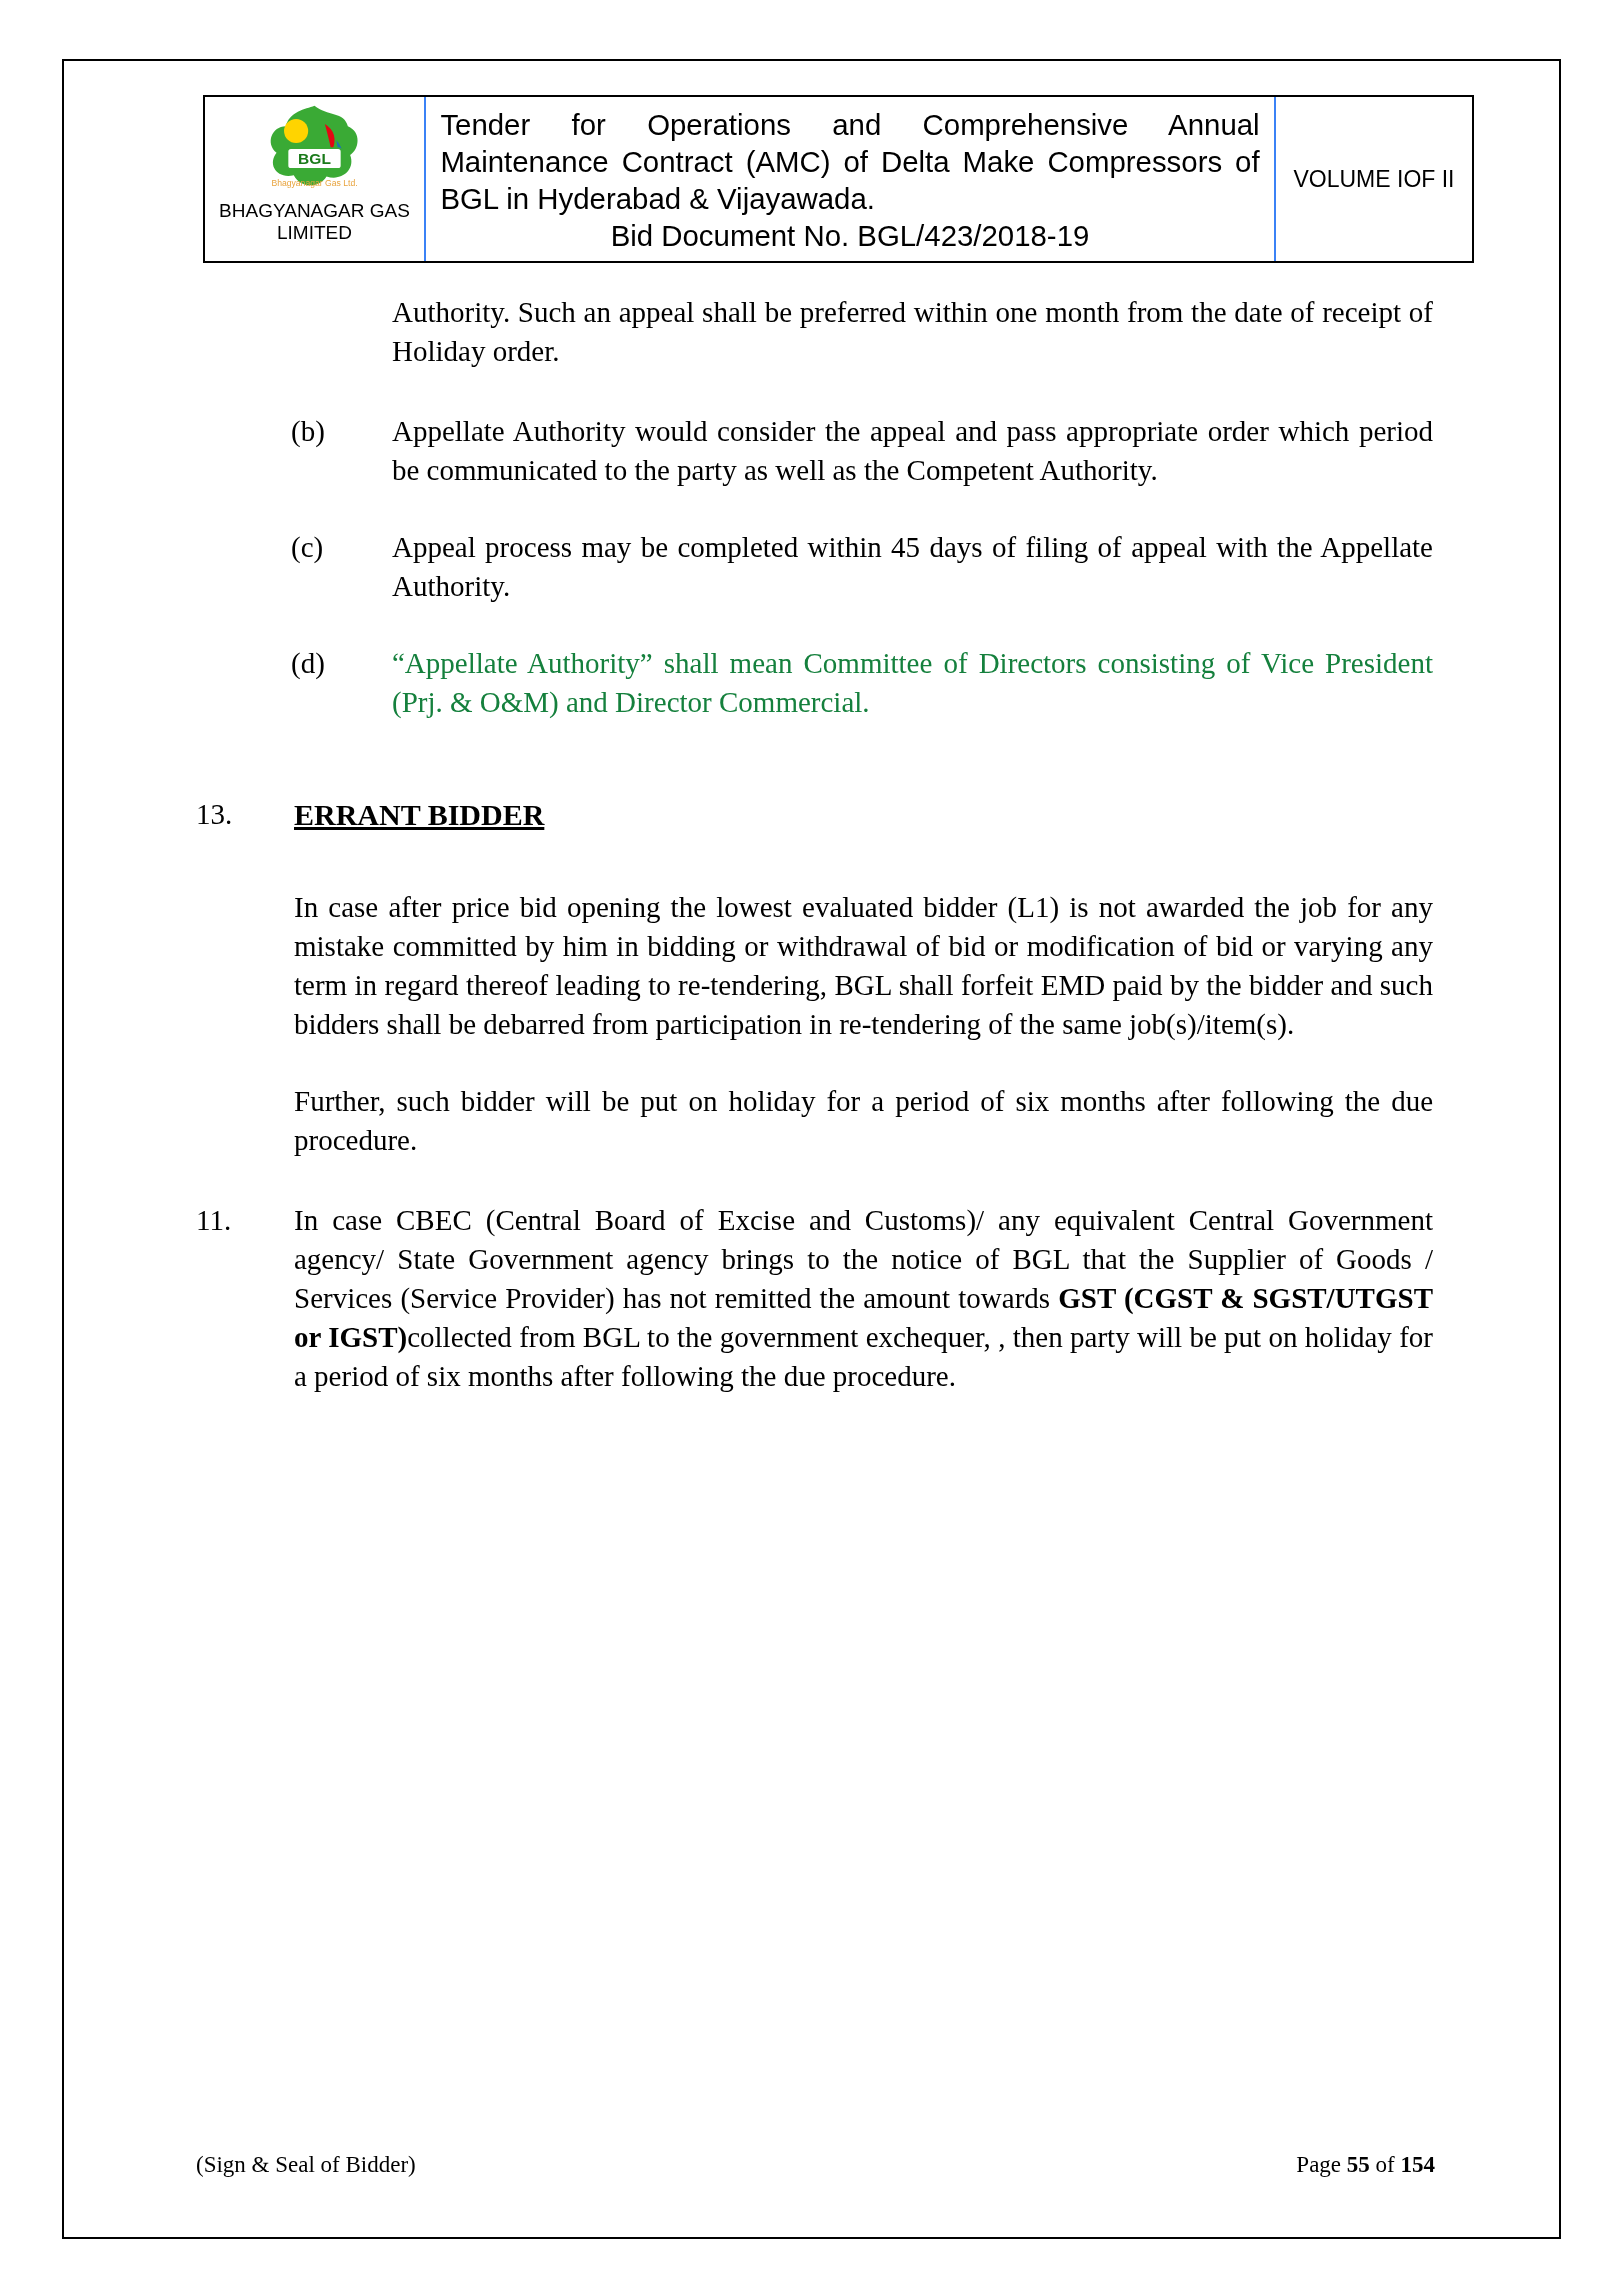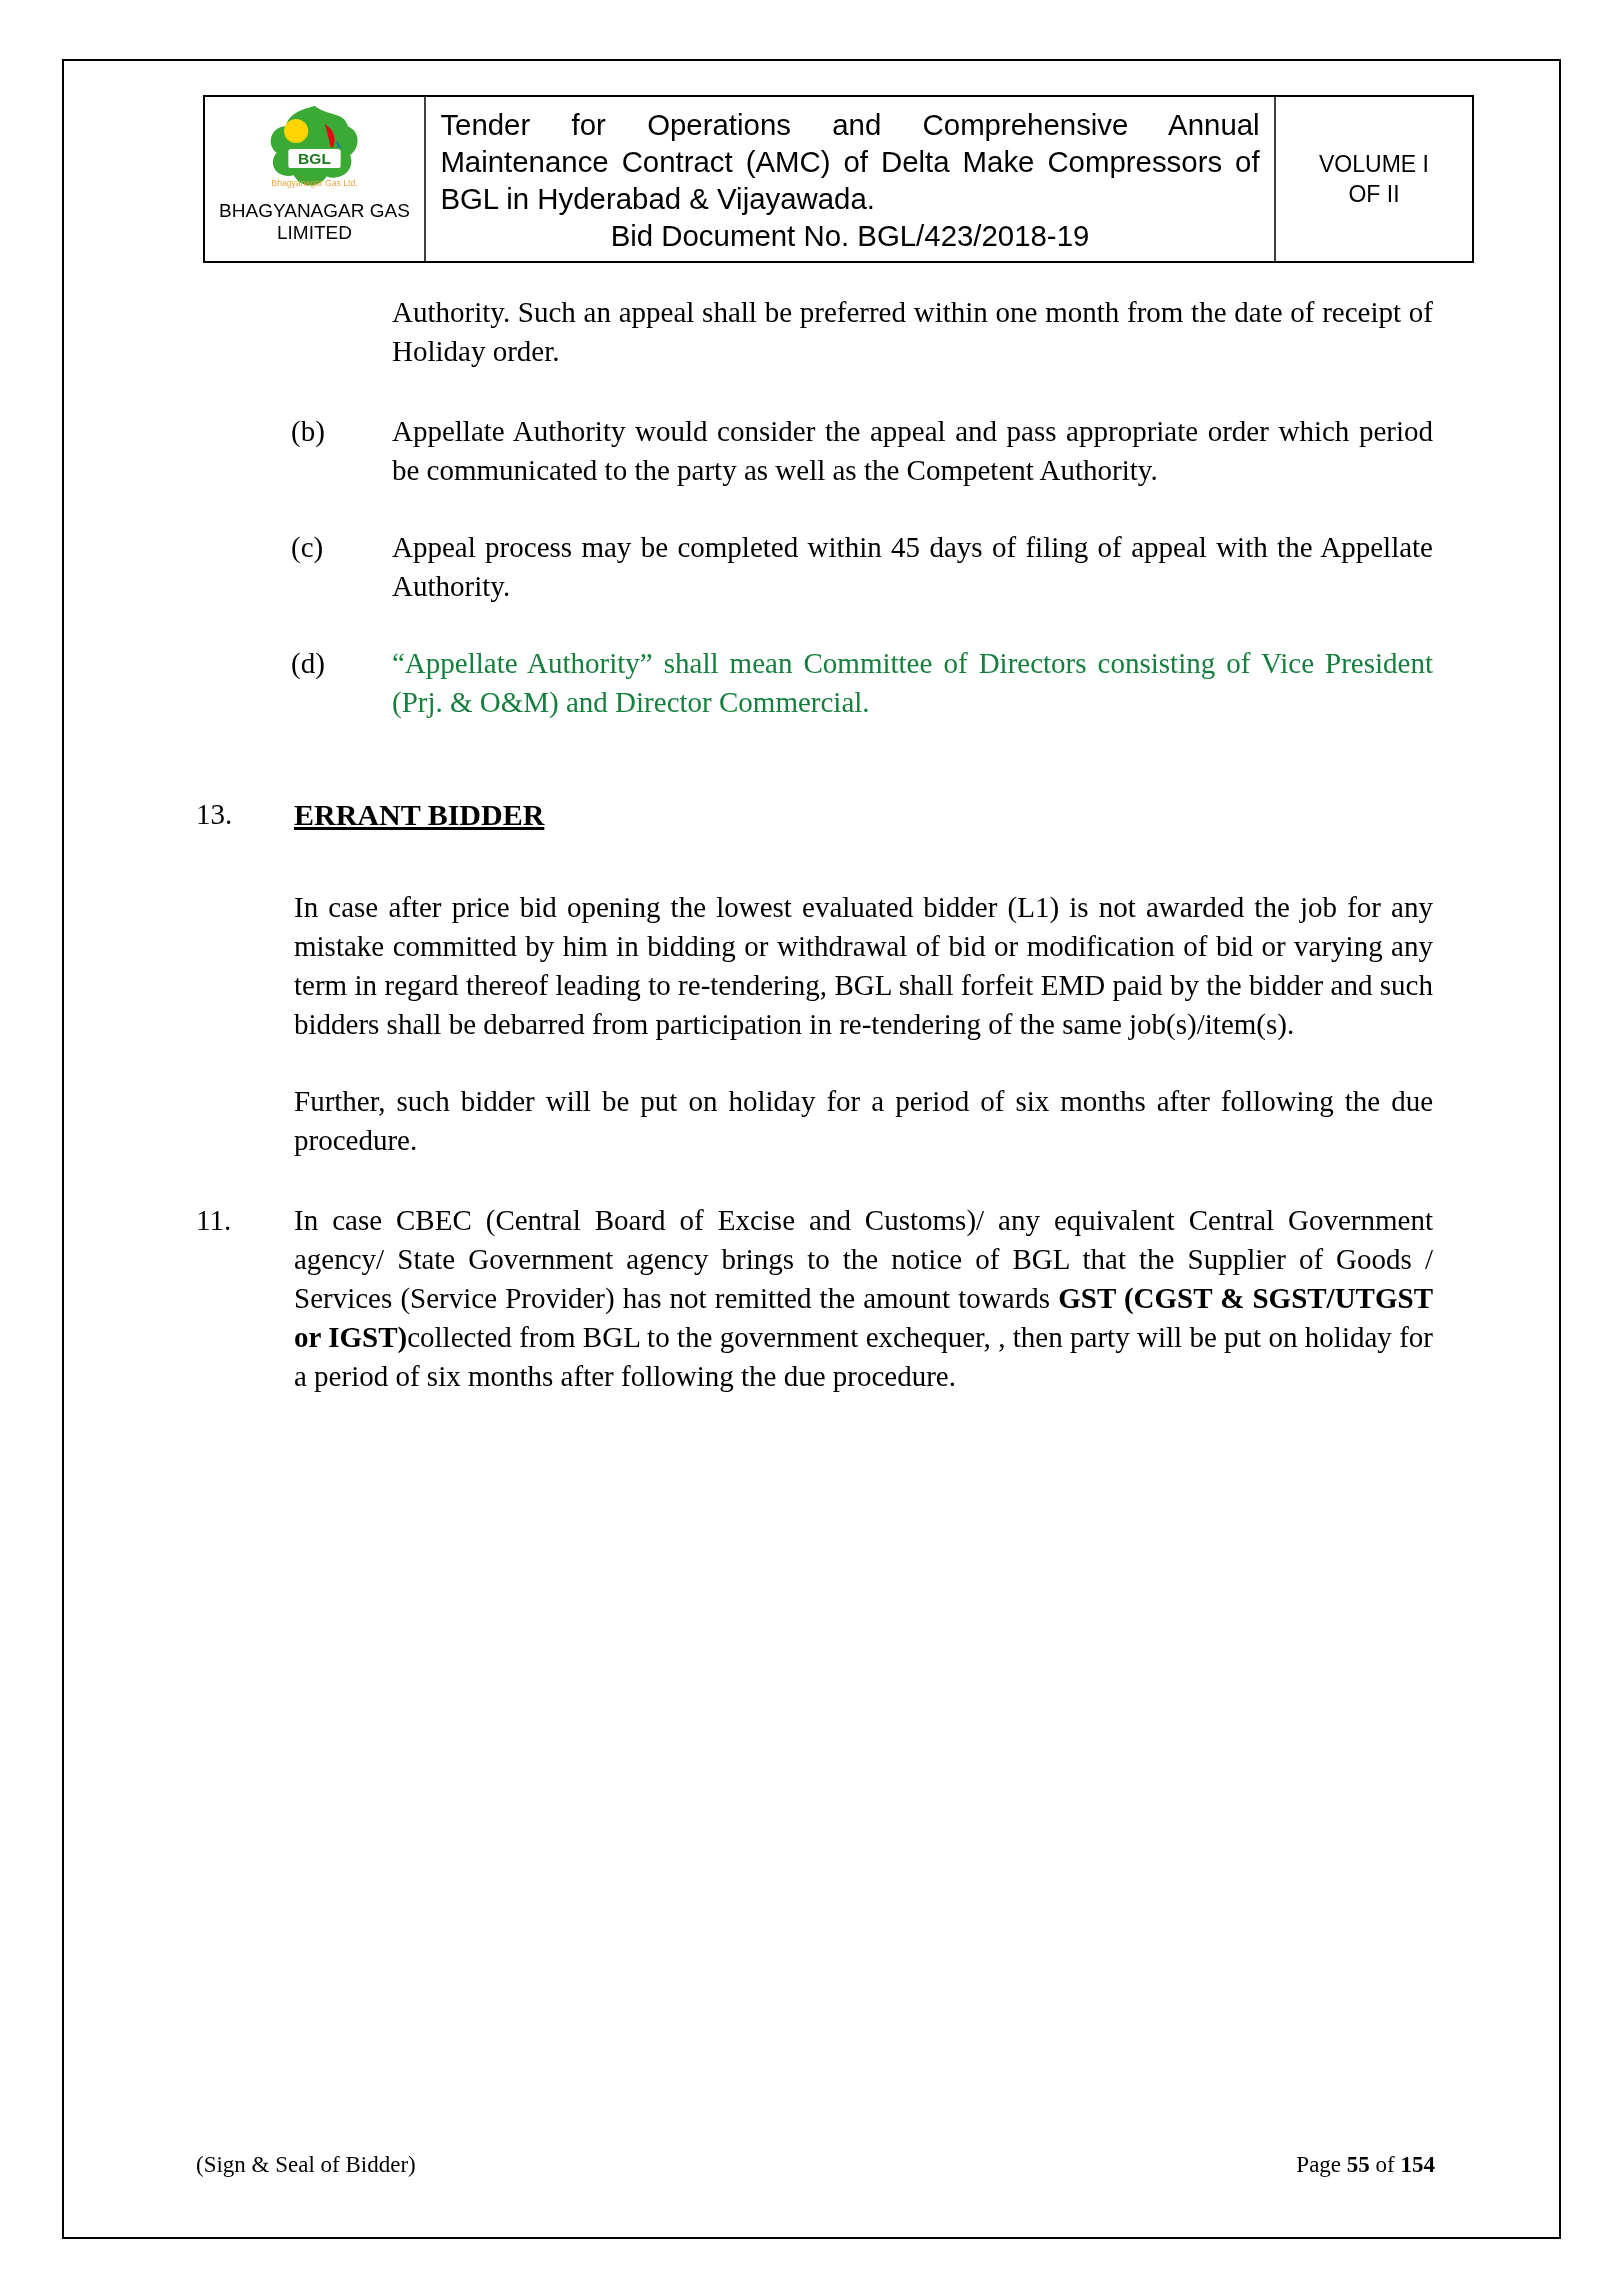--- a/index.html
+++ b/index.html
@@ -23,21 +23,21 @@
   
   .header-table {
     position: absolute;
     left: 203px; top: 95px;
     width: 1271px; height: 168px;
     display: flex;
     border: 2px solid #000;
     background: #fff;
     font-family: "Liberation Sans", sans-serif;
   }
-  .header-cell { border-right: 2px solid #404040; }
+  .header-cell { border-right: 2px solid #3b82f6; }
   .header-cell:last-child { border-right: none; }
   .cell-logo {
     width: 221px;
     display: flex; flex-direction: column;
     align-items: center; justify-content: flex-start;
     padding: 3.9px 2.6px;
   }
   .company-name {
     font-size: 19px; line-height: 22px;
     text-align: center; margin-top: 2px;
@@ -50,21 +50,21 @@
   .tender-title {
     font-size: 29.4px; line-height: 37px;
     text-align: justify;
   }
   .bid-doc {
     font-size: 29.4px; line-height: 37px;
     text-align: center;
   }
   .cell-volume {
     width: 196px;
-    display: flex; flex-direction: column;
+    display: flex; flex-direction: row;
     align-items: center; justify-content: center;
     font-size: 23px; line-height: 30px;
   }
 
   
   .content {
     position: absolute;
     left: 196px; top: 293px;
     width: 1237px;
     font-size: 29px; line-height: 39px;

